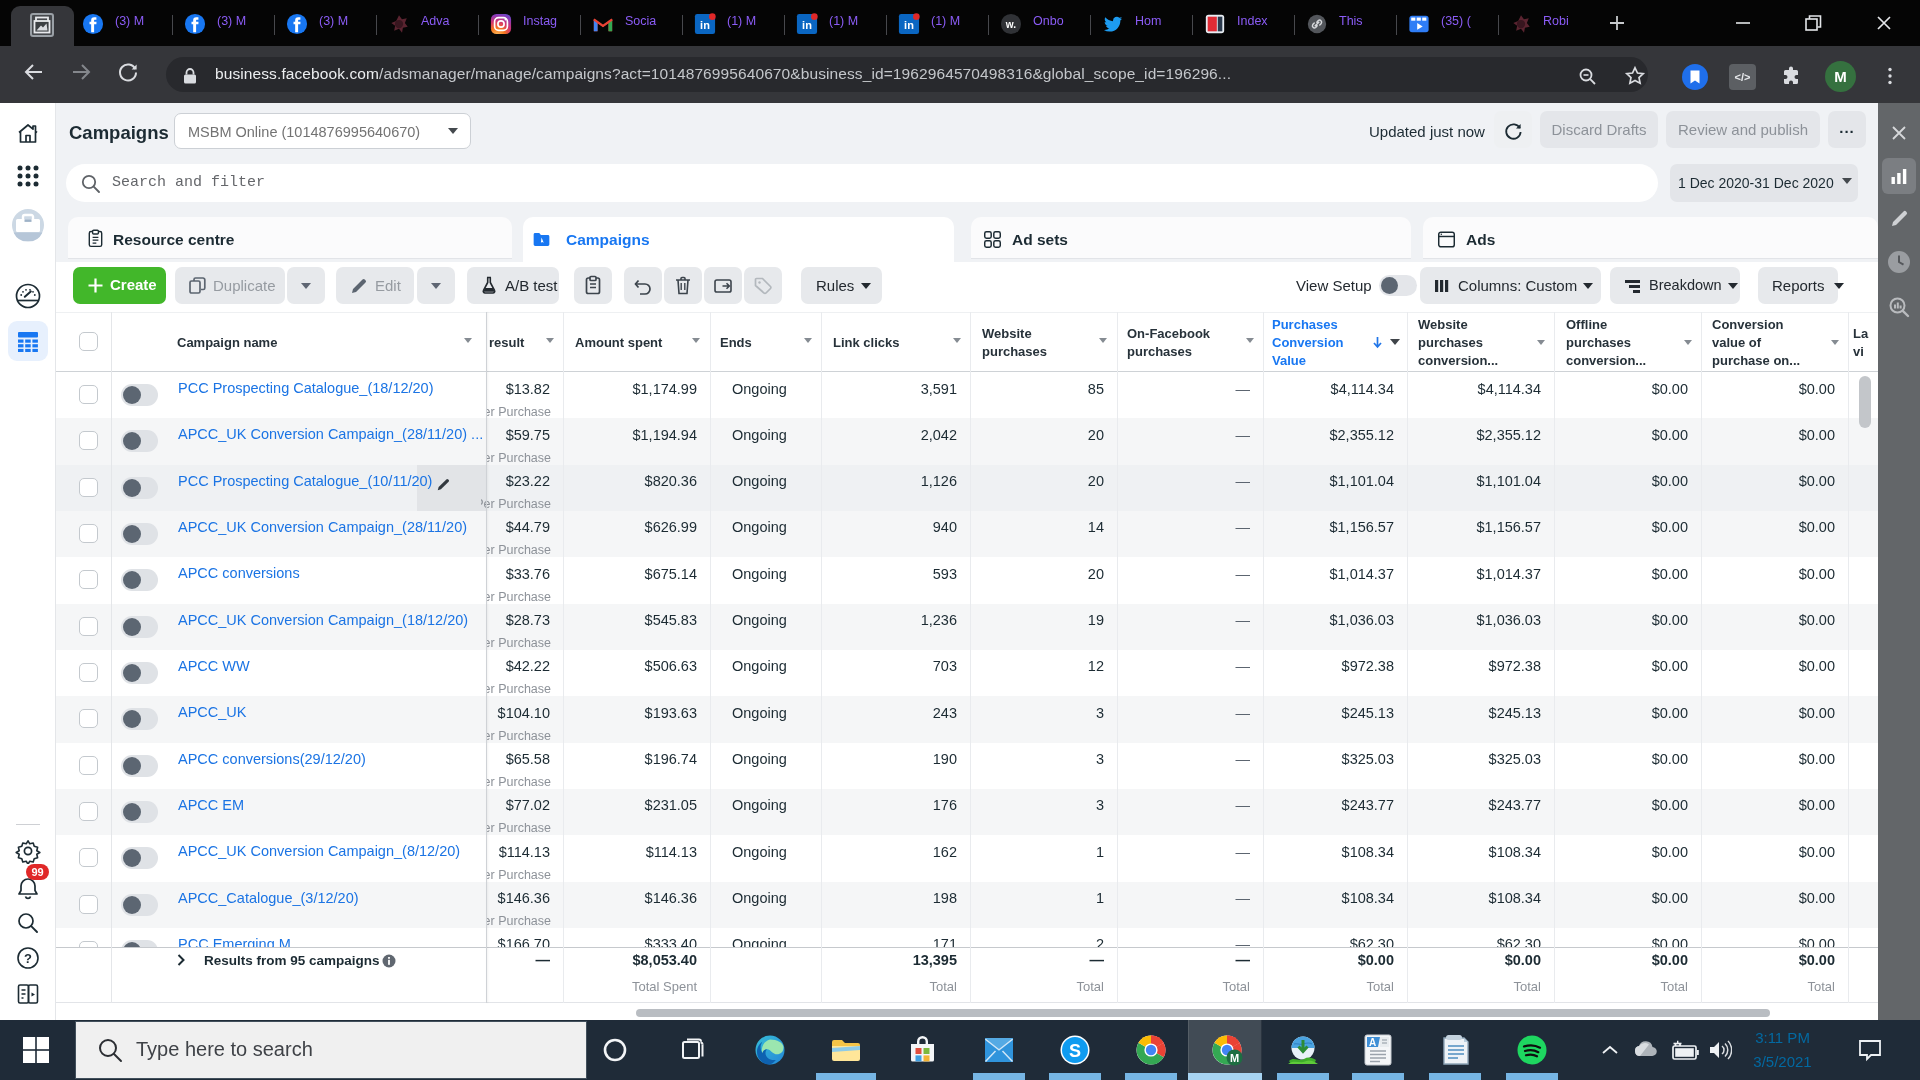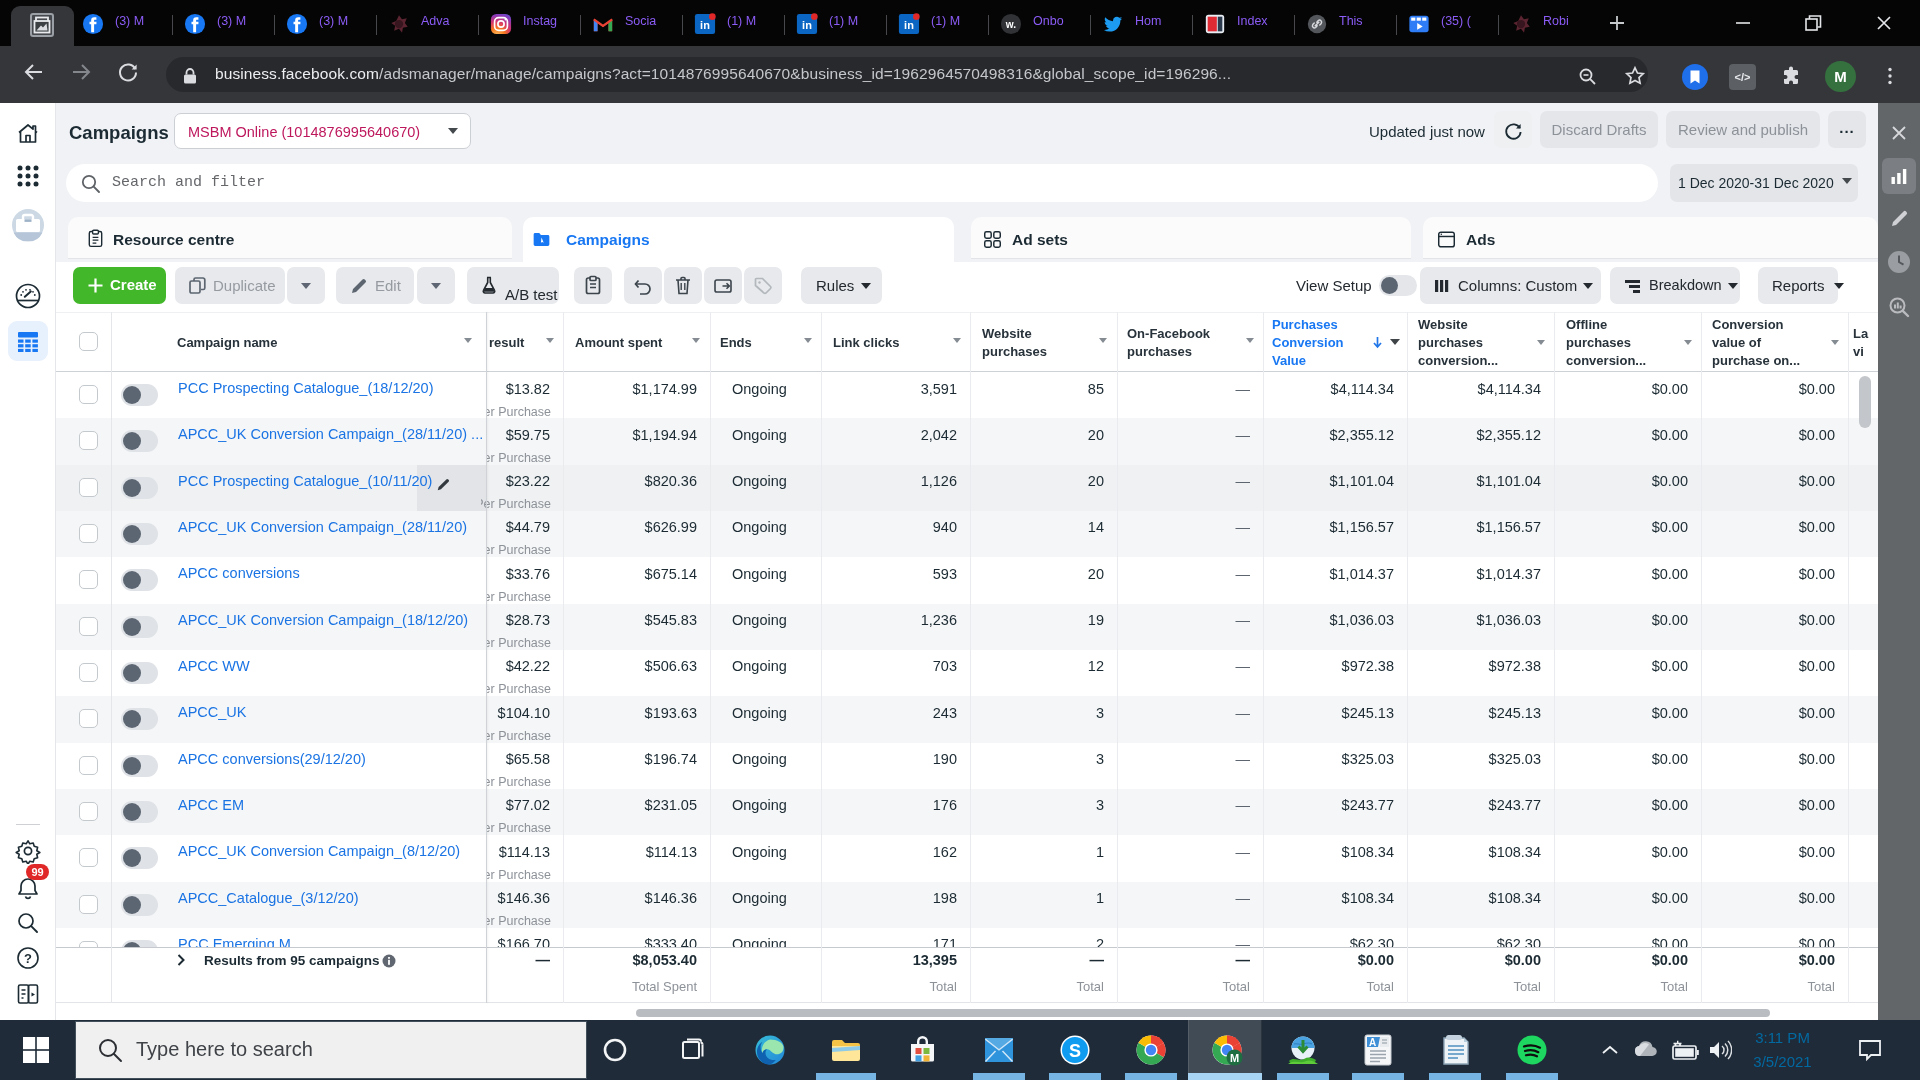--- a/index.html
+++ b/index.html
@@ -17,21 +17,21 @@
 #urltext { position:absolute; left:215px; top:65px; font-size:15.5px; color:#e4e6ea; letter-spacing:0.1px; white-space:nowrap; }
 
 #appbg { position:absolute; left:0; top:103px; width:1920px; height:917px; background:#f0f2f5; }
 #lsidebar { position:absolute; left:0; top:103px; width:56px; height:917px; background:#fff; border-right:1px solid #e4e6e9; }
 #rsidebar { position:absolute; left:1878px; top:103px; width:42px; height:917px; background:#636669; }
 .lsic { position:absolute; left:28px; transform:translate(-50%,-50%); }
 .rsic { position:absolute; left:1899px; transform:translate(-50%,-50%); }
 
 #h-campaigns { position:absolute; left:69px; top:122px; font-size:18.5px; font-weight:bold; color:#1c2b33; }
 #acctdd { position:absolute; left:174px; top:113px; width:297px; height:36px; background:#fff; border:1px solid #ccd0d5; border-radius:7px; }
-#acctdd span { position:absolute; left:13px; top:10px; font-size:14.5px; color:#be185d; }
+#acctdd span { position:absolute; left:13px; top:10px; font-size:14.5px; color:#737373; }
 .caret { width:0; height:0; border-left:5px solid transparent; border-right:5px solid transparent; border-top:6px solid #44494e; display:inline-block; }
 #updated { position:absolute; left:1369px; top:123px; font-size:15px; color:#1c2b33; }
 .gbtn { position:absolute; top:111px; height:37px; background:#e4e6ea; border-radius:7px; font-size:15px; color:#8d9299; text-align:center; }
 
 #searchbar { position:absolute; left:66px; top:164px; width:1592px; height:38px; background:#fff; border-radius:19px;font-family:Liberation Mono, monospace; }
 #searchbar span { position:absolute; left:46px; top:10px; font-size:15px; color:#65676b; }
 #datebtn { position:absolute; left:1670px; top:164px; width:188px; height:38px; background:#e3e5e9; border-radius:7px; }
 #datebtn span { position:absolute; left:8px; top:11px; font-size:14px; color:#1c2b33; }
 
 .tcard { position:absolute; top:217px; height:45px; background:#fff; border-radius:10px 10px 0 0; }
@@ -395,21 +395,21 @@
     <path d="M2 16l1-4L12.5 2.5a1.6 1.6 0 0 1 2.3 0l.7.7a1.6 1.6 0 0 1 0 2.3L6 15z" fill="#5c6570"></path>
   </svg>
 <div class="abs" style="left:375px;top:277px;font-size:15px;color:#969ba1">Edit</div>
 <div class="abs" style="left:417px;top:267px;width:38px;height:37px;background:#e7e9ec;border-radius:7px"></div>
 <div class="abs" style="left:431px;top:283px;width:0;height:0;border-left:5px solid transparent;border-right:5px solid transparent;border-top:6px solid #5f6673"></div>
 <div class="abs" style="left:467px;top:267px;width:92px;height:37px;background:#e7e9ec;border-radius:7px"></div>
 <svg class="abs" style="left:479px;top:275px" width="20" height="20" viewBox="0 0 20 20">
     <path d="M8 2.5h4M8.7 2.5v5l-4.2 7.8A1.8 1.8 0 0 0 6.1 18h7.8a1.8 1.8 0 0 0 1.6-2.7L11.3 7.5v-5" stroke="#23292f" stroke-width="1.6" fill="none" stroke-linejoin="round"></path>
     <path d="M6.2 13h7.6l1.4 2.6a0.8 0.8 0 0 1-.7 1.2H5.5a0.8 0.8 0 0 1-.7-1.2z" fill="#23292f"></path>
   </svg>
-<div class="abs" style="left:505px;top:286px;font-size:15px;color:#23292f">A/B test</div>
+<div class="abs" style="left:505px;top:277px;font-size:15px;color:#23292f">A/B test</div>
 <div class="abs" style="left:574px;top:267px;width:38px;height:37px;background:#e7e9ec;border-radius:7px"></div>
 <svg class="abs" style="left:583px;top:275px" width="20" height="20" viewBox="0 0 20 20">
     <rect x="3.5" y="3" width="13" height="15.5" rx="1.8" stroke="#3c444c" stroke-width="1.7" fill="none"></rect>
     <rect x="7" y="1.5" width="6" height="4" rx="1" fill="#e7e9ec" stroke="#3c444c" stroke-width="1.7"></rect>
     <path d="M7 9h6M7 12.5h6" stroke="#3c444c" stroke-width="1.5"></path>
   </svg>
 <div class="abs" style="left:624px;top:267px;width:38px;height:37px;background:#e7e9ec;border-radius:7px"></div>
 <div class="abs" style="left:664px;top:267px;width:38px;height:37px;background:#e7e9ec;border-radius:7px"></div>
 <div class="abs" style="left:704px;top:267px;width:38px;height:37px;background:#e7e9ec;border-radius:7px"></div>
 <div class="abs" style="left:744px;top:267px;width:38px;height:37px;background:#e7e9ec;border-radius:7px"></div>

